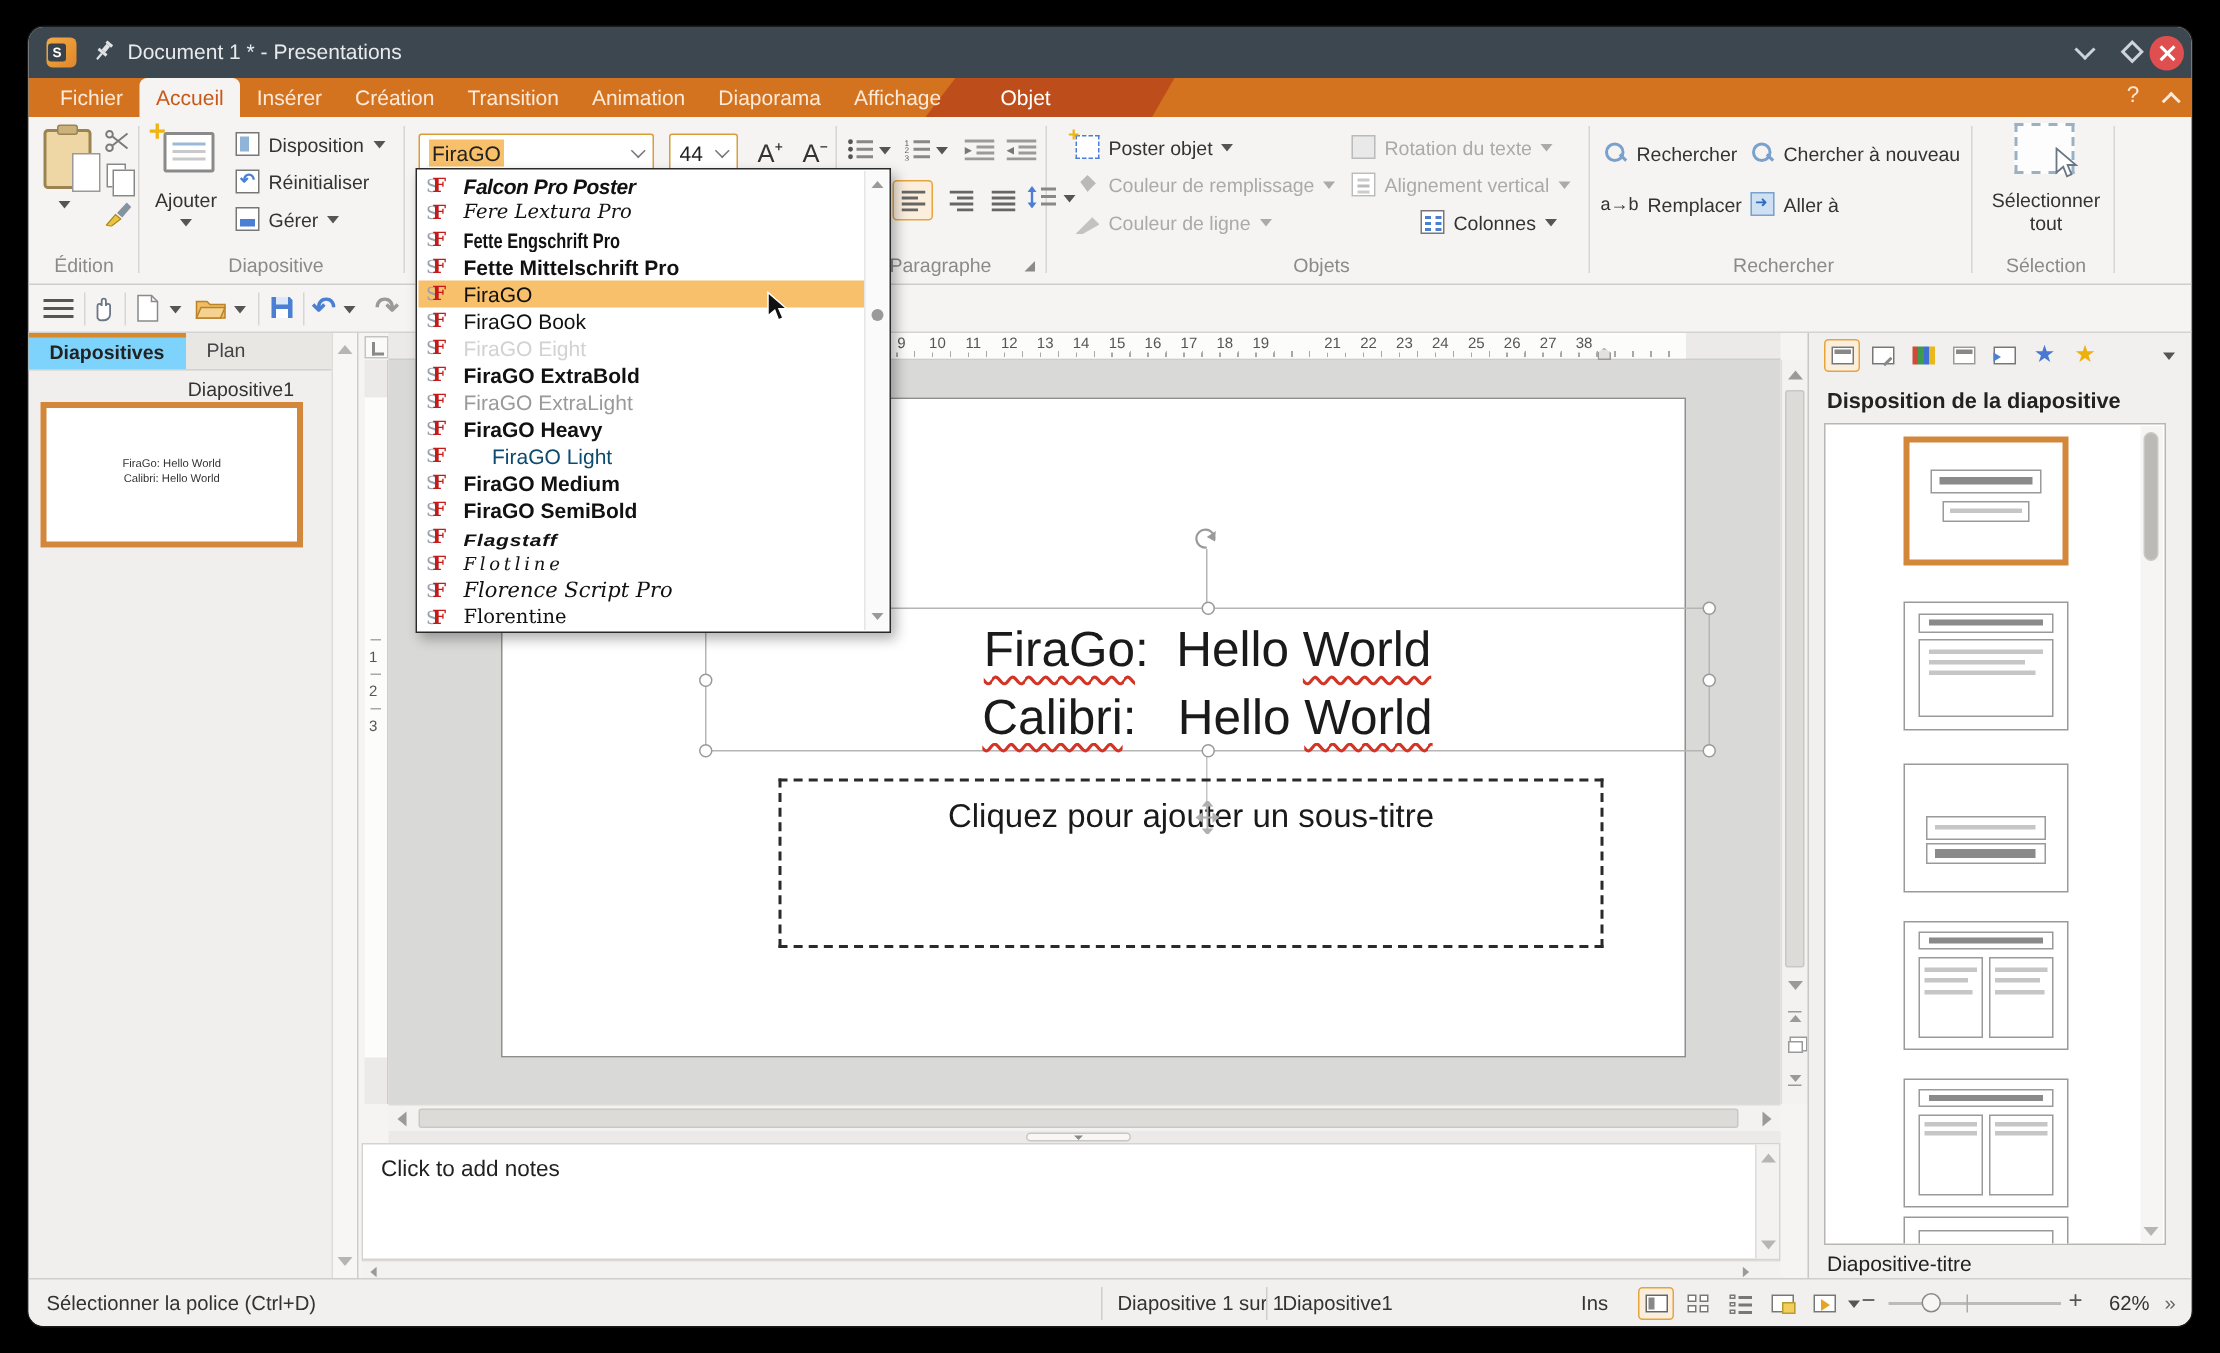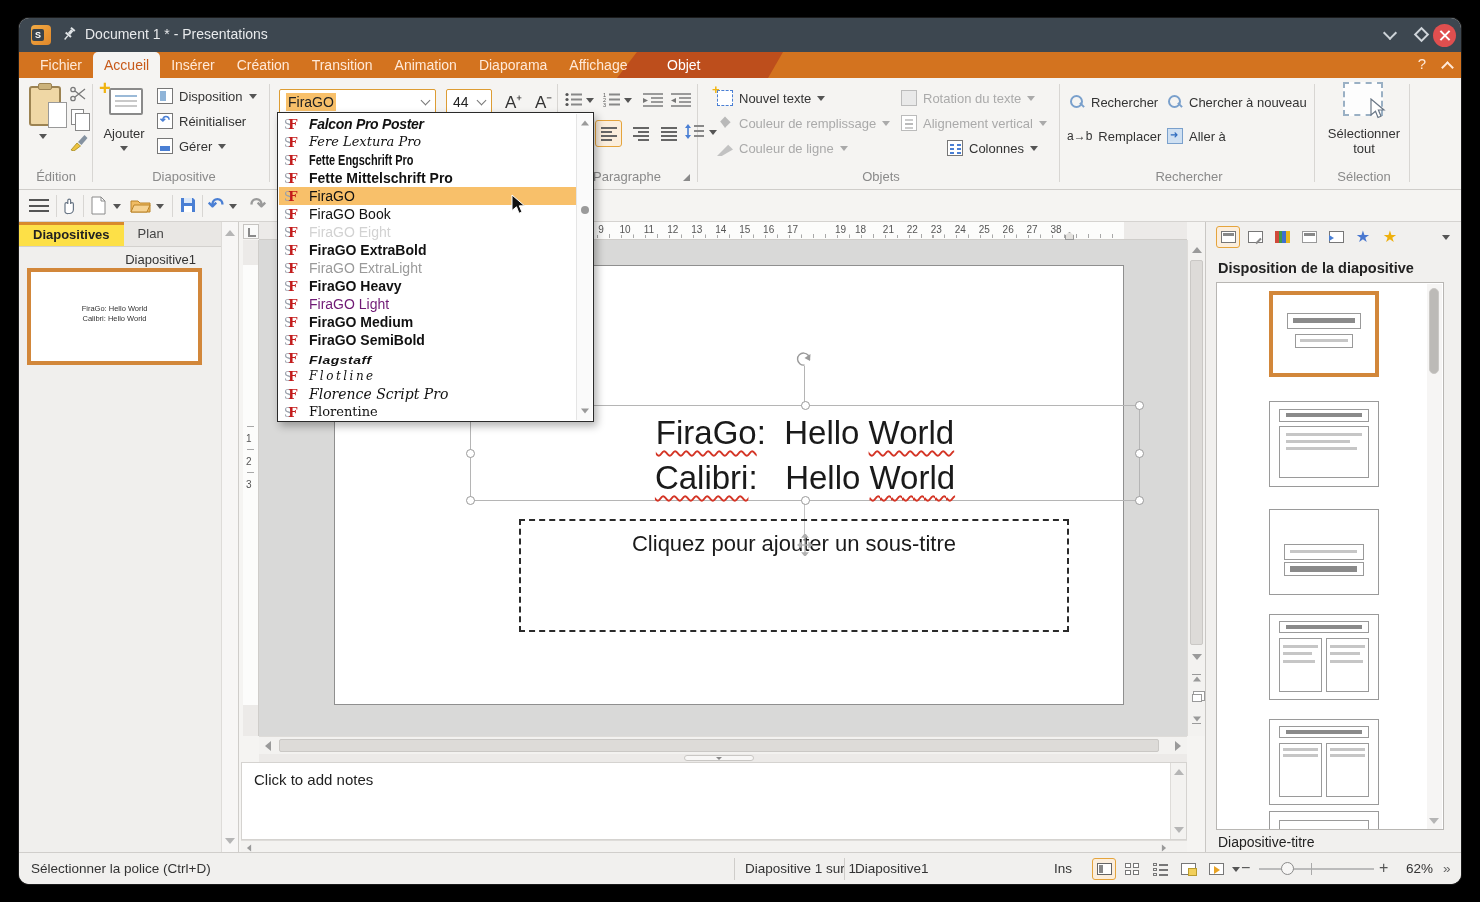--- a/index.html
+++ b/index.html
@@ -91,21 +91,21 @@
   
   #qtoolbar { position:absolute; left:0; top:172px; width:100%; height:32px; background:#f5f4f2; border-bottom:1px solid #d5d3d0; }
   .tsep { position:absolute; top:5px; width:1px; height:22px; background:#d8d6d3; }
   .hamb { position:absolute; left:10px; top:9px; width:20px; height:14px; background:repeating-linear-gradient(#555 0 2px,transparent 2px 5.5px); }
   .tcaret { position:absolute; width:0; height:0; border-left:4px solid transparent; border-right:4px solid transparent; border-top:5px solid #555; top:14px; }
 
   
   #leftpanel { position:absolute; left:0; top:204px; width:220px; height:630px; background:#f0efed; border-right:1px solid #cfcdca; }
   .ltabs { position:absolute; left:0; top:0; width:100%; height:25px; background:#e9e7e4; border-bottom:1px solid #d3d1ce; display:flex; }
   .ltab { padding:0 14px; line-height:24px; font-size:13px; color:#444; }
-  .ltab.active { background:#fde047; border-top:3px solid #d88a2b; line-height:19px; font-weight:bold; color:#222; }
+  .ltab.active { background:#7dd3fc; border-top:3px solid #d88a2b; line-height:19px; font-weight:bold; color:#222; }
   .slidename { position:absolute; right:42px; top:30px; font-size:13px; color:#333; }
   .sthumb { position:absolute; left:8px; top:46px; width:175px; height:97px; background:#fff; border:4px solid #d2873a; }
   .sthumb .l1 { position:absolute; left:0; top:32px; width:100%; text-align:center; font-size:7.5px; color:#333; }
   .sthumb .l2 { position:absolute; left:0; top:42px; width:100%; text-align:center; font-size:7.5px; color:#333; }
   .lscroll { position:absolute; right:0; top:0; width:17px; height:100%; background:#f7f6f5; border-left:1px solid #dedcd9; }
   .tri-up { width:0; height:0; border-left:5px solid transparent; border-right:5px solid transparent; border-bottom:6px solid #9a9a9a; }
   .tri-dn { width:0; height:0; border-left:5px solid transparent; border-right:5px solid transparent; border-top:6px solid #9a9a9a; }
   .tri-lf { width:0; height:0; border-top:5px solid transparent; border-bottom:5px solid transparent; border-right:6px solid #9a9a9a; }
   .tri-rt { width:0; height:0; border-top:5px solid transparent; border-bottom:5px solid transparent; border-left:6px solid #9a9a9a; }
 
@@ -204,21 +204,21 @@
   .sf b { color:#c41a1a; margin-left:-4px; font-size:13px; }
   .flabel { font-size:14px; color:#111; line-height:18px; }
   .fs-falcon { font-weight:800; font-style:italic; letter-spacing:-0.3px; }
   .fs-blackletter { font-family:"DejaVu Serif",serif; font-style:italic; font-size:13px; }
   .fs-condensed-bold { font-weight:700; transform:scaleX(.78); transform-origin:left center; }
   .fs-bold { font-weight:700; }
   .fs-hairline { color:#d2d2d2; }
   .fs-extrabold { font-weight:800; }
   .fs-extralight { color:#9a9a9a; }
   .fs-heavy { font-weight:900; }
-  .fs-light { color:#701a75; }
+  .fs-light { color:#0c4a6e;margin-left:19px; }
   .fs-medium { font-weight:600; }
   .fs-semibold { font-weight:700; }
   .fs-flagstaff { font-weight:900; font-style:italic; transform:scaleY(.8); transform-origin:left bottom; letter-spacing:.5px; }
   .fs-flotline { font-family:"DejaVu Serif",serif; font-style:italic; letter-spacing:2.5px; font-size:12px; }
   .fs-script { font-family:"DejaVu Serif",serif; font-style:italic; }
   .fs-florentine { font-family:"DejaVu Serif",serif; font-size:13px; }
   #dropscroll { position:absolute; right:1px; top:1px; width:16px; height:306px; background:#fafafa; border-left:1px solid #e5e5e5; }
   .dropdot { position:absolute; left:4px; top:92px; width:8px; height:8px; border-radius:50%; background:#9a9a9a; }
 
   #cursor { position:absolute; left:492px; top:176px; z-index:100; }
@@ -405,21 +405,21 @@
           <rect x="9" y="6" width="10" height="2" fill="#888"></rect>
           <rect x="9" y="11" width="10" height="2" fill="#888"></rect>
         </svg>
     </div>
     <div class="caret" style="position:absolute;left:690px;top:52px"></div>
     <div class="glabel" style="left:548px;width:120px">Paragraphe</div>
     <div class="abs" style="left:664px;top:96px;width:0;height:0;border-left:7px solid transparent;border-bottom:7px solid #8a8a8a"></div>
 
     <div class="ritem" style="left:698px;top:10px">
       <span class="icbox i-newobj"></span>
-      <span>Nouvel texte</span>
+      <span>Poster objet</span>
         <span class="caret"></span>
     </div>
     <div class="ritem dis" style="left:698px;top:35px">
       <span class="icbox i-fill"></span>
       <span>Couleur de remplissage</span>
         <span class="caret" style="border-top-color:#aaa"></span>
     </div>
     <div class="ritem dis" style="left:698px;top:60px">
       <span class="icbox i-pen"></span>
       <span>Couleur de ligne</span>
@@ -532,21 +532,21 @@
     <div class="rmark"></div>
   <span class="hnum" style="left: 342px;">9</span>
       <span class="hnum" style="left: 365.95px;">10</span>
       <span class="hnum" style="left: 389.9px;">11</span>
       <span class="hnum" style="left: 413.85px;">12</span>
       <span class="hnum" style="left: 437.8px;">13</span>
       <span class="hnum" style="left: 461.75px;">14</span>
       <span class="hnum" style="left: 485.7px;">15</span>
       <span class="hnum" style="left: 509.65px;">16</span>
       <span class="hnum" style="left: 533.6px;">17</span>
-      <span class="hnum" style="left: 557.55px; margin-left: 44px;">18</span>
+      <span class="hnum" style="left: 557.55px;">18</span>
       <span class="hnum" style="left: 581.5px;">19</span>
       <span class="hnum" style="left: 632px;">20</span>
       <span class="hnum" style="left: 629.4px;">21</span>
       <span class="hnum" style="left: 653.35px;">22</span>
       <span class="hnum" style="left: 677.3px;">23</span>
       <span class="hnum" style="left: 701.25px;">24</span>
       <span class="hnum" style="left: 725.2px;">25</span>
       <span class="hnum" style="left: 749.15px;">26</span>
       <span class="hnum" style="left: 773.1px;">27</span>
       <span class="hnum" style="left: 797.05px;">38</span>

